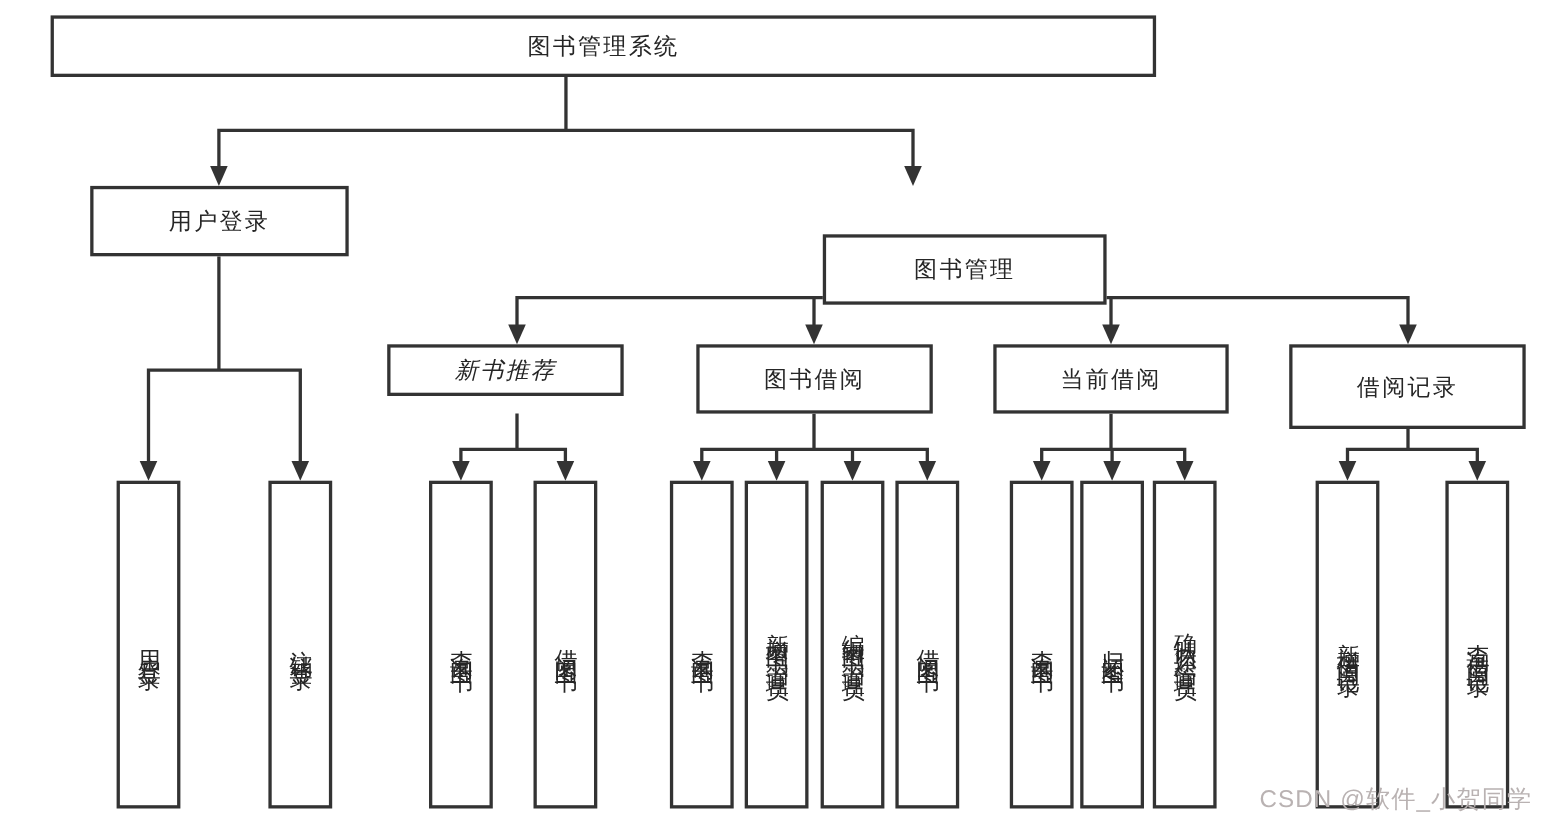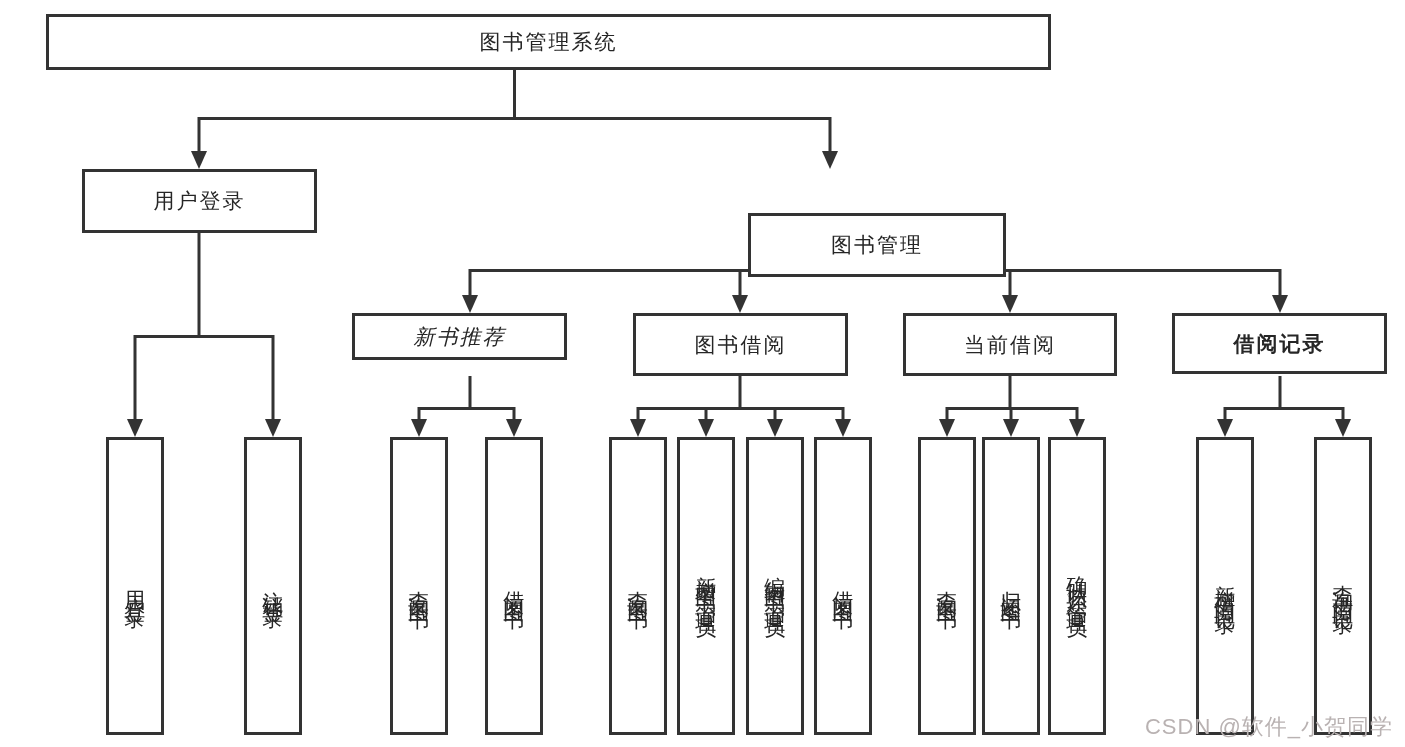--- a/index.html
+++ b/index.html
@@ -124,21 +124,21 @@
 
   <div class="box" style="left:352px; top:313px; width:215px; height:47px;font-style:italic;">
     <span class="hlabel">新书推荐</span>
   </div>
   <div class="box" style="left:633px; top:313px; width:215px; height:63px;">
     <span class="hlabel">图书借阅</span>
   </div>
   <div class="box" style="left:903px; top:313px; width:214px; height:63px;text-align:right;">
     <span class="hlabel">当前借阅</span>
   </div>
-  <div class="box" style="left:1172px; top:313px; width:215px; height:61px;font-weight:bold;">
+  <div class="box" style="left:1172px; top:313px; width:215px; height:77px;">
     <span class="hlabel">借阅记录</span>
   </div>
 
   <div class="box leaf" style="left:106px; top:437px; width:58px; height:298px;">
     <span class="vlabel">用户登录</span>
   </div>
   <div class="box leaf" style="left:244px; top:437px; width:58px; height:298px;">
     <span class="vlabel">注销登录</span>
   </div>
   <div class="box leaf" style="left:390px; top:437px; width:58px; height:298px;">

